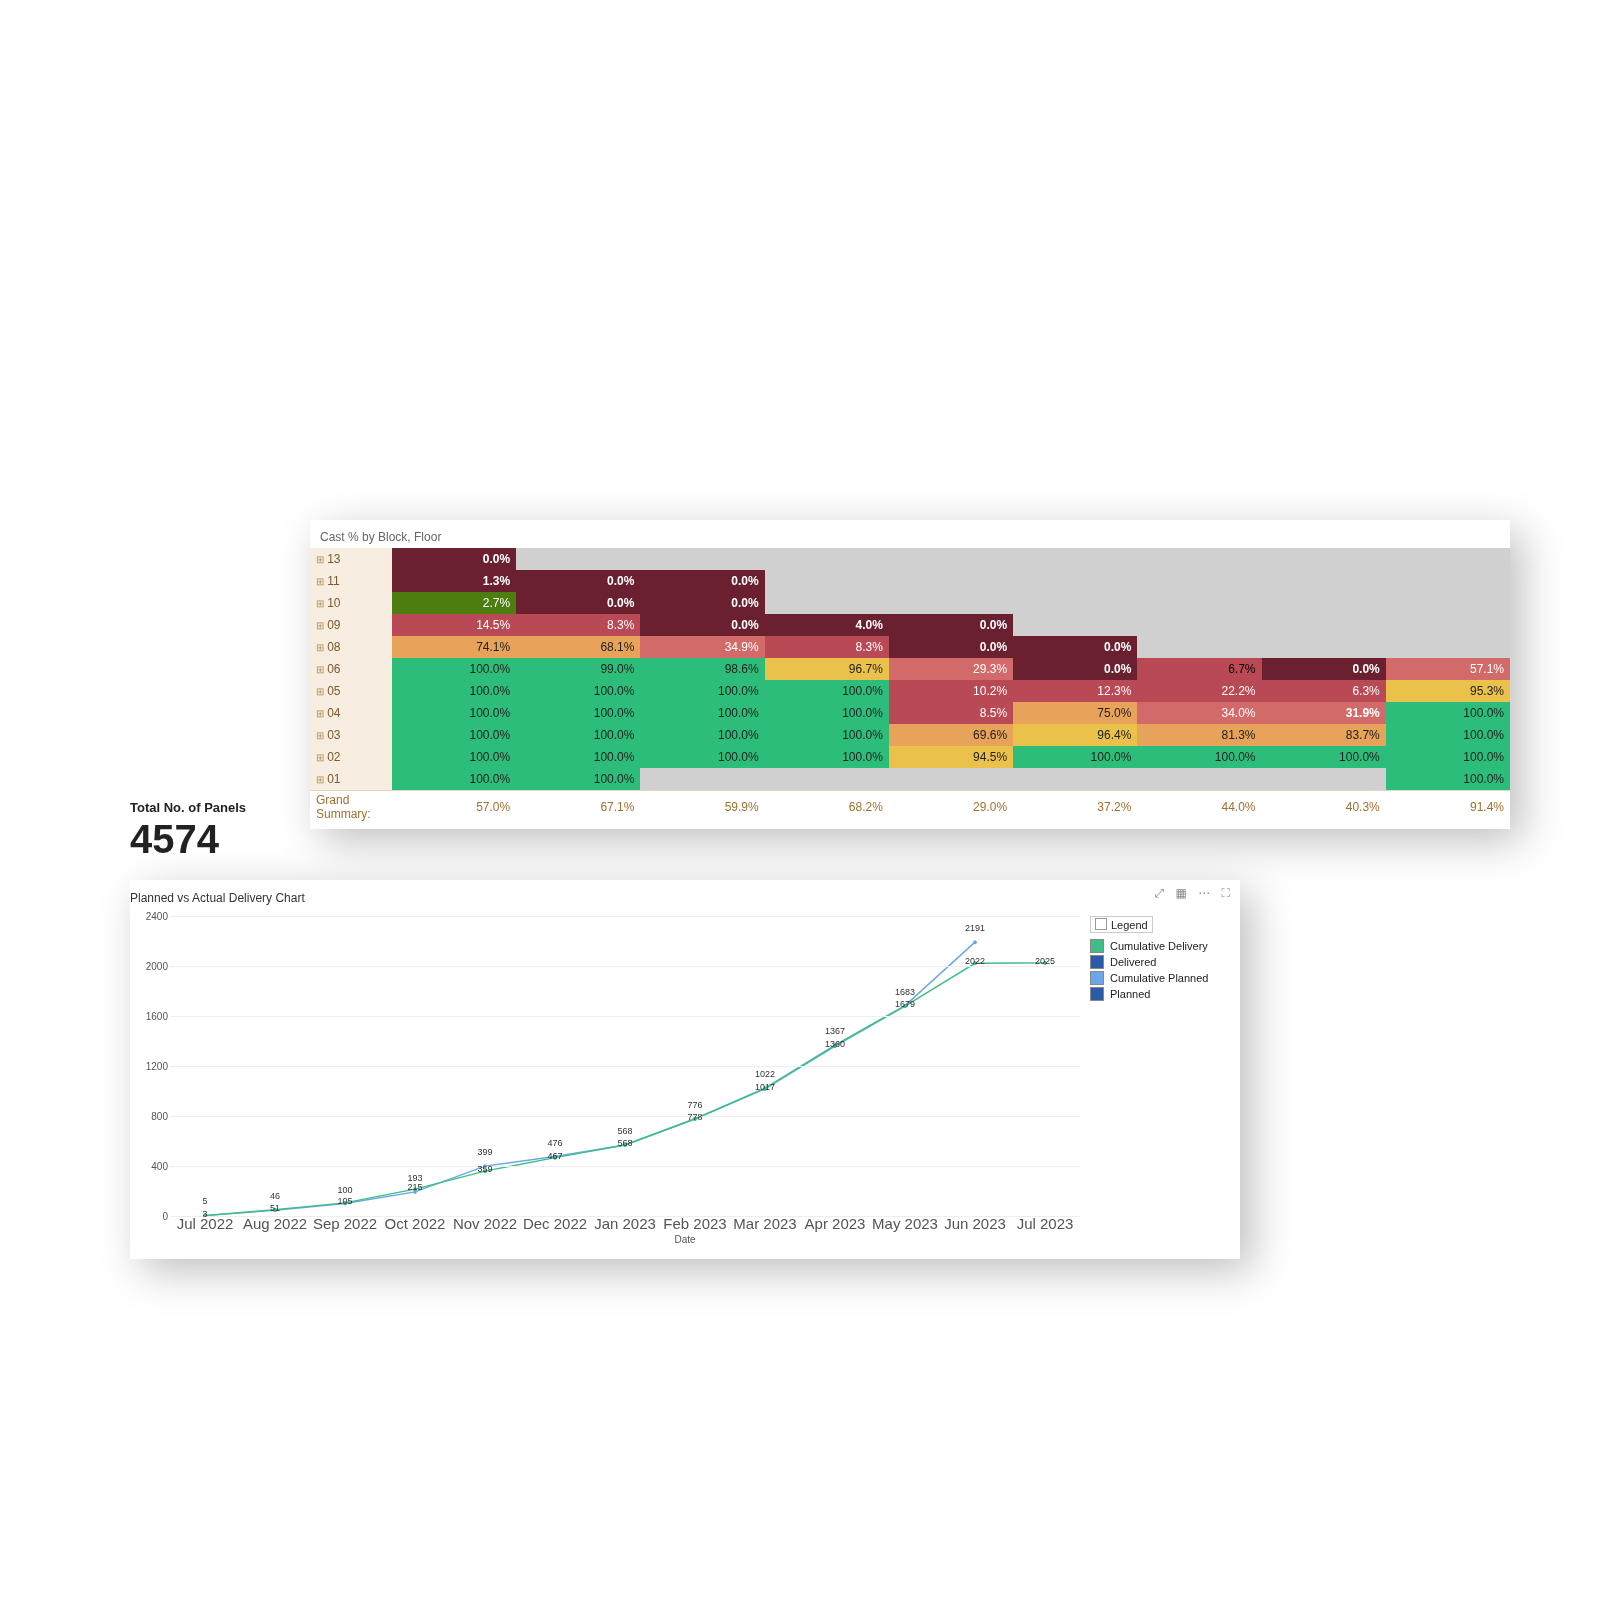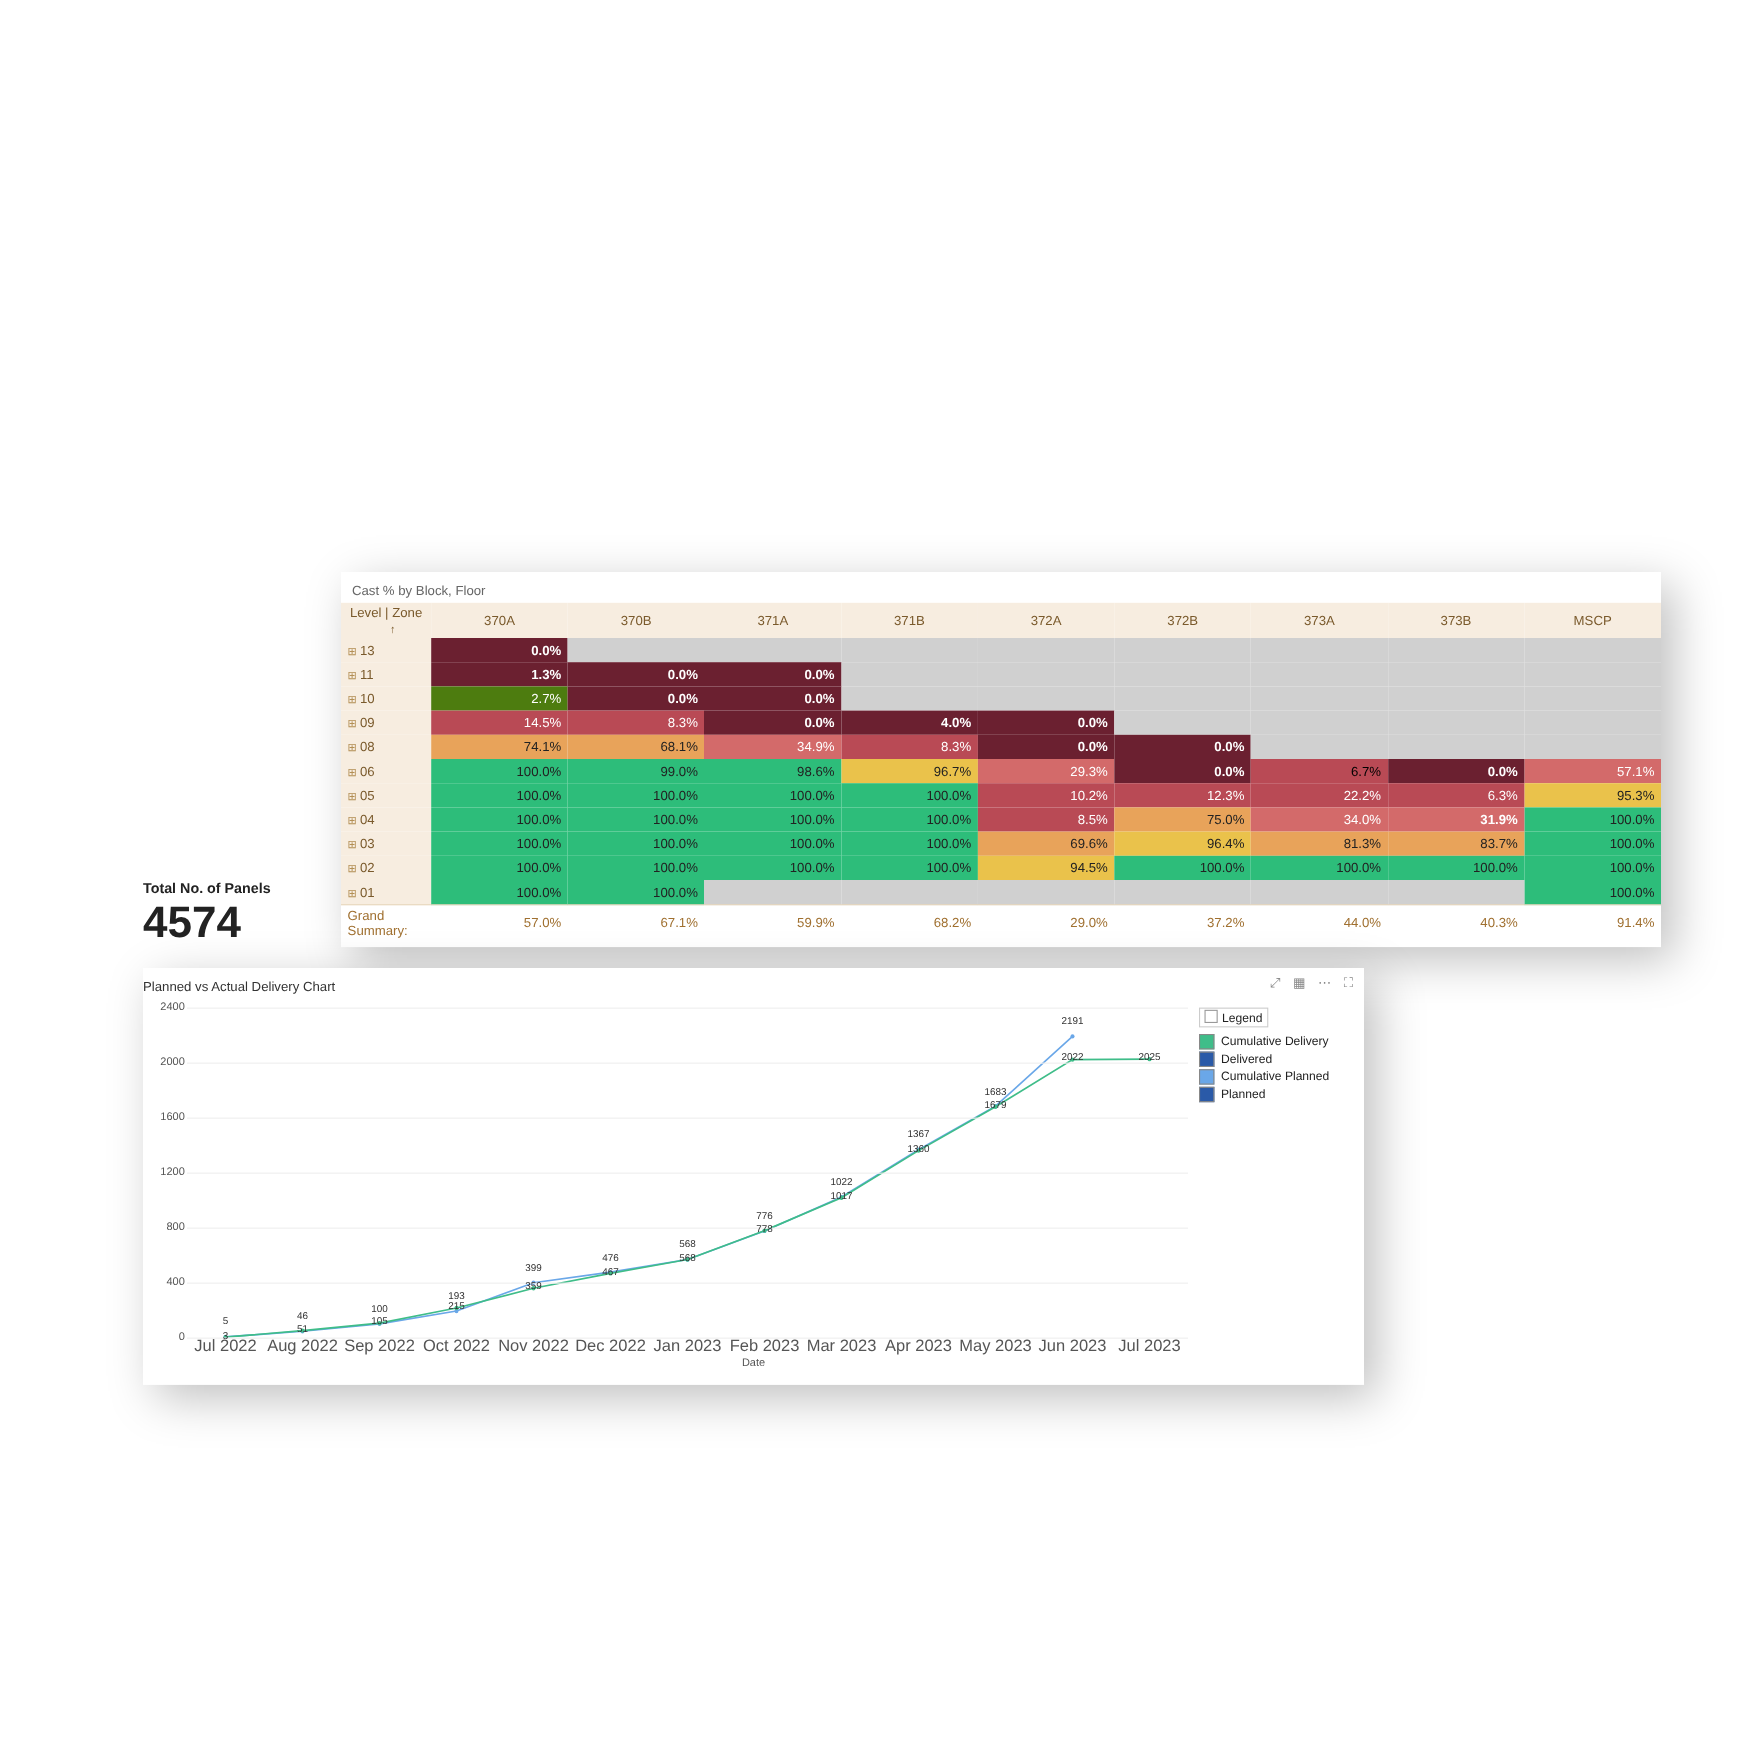--- a/index.html
+++ b/index.html
@@ -50,32 +50,20 @@
   .sw.p{background:#2a5aa8}
 </style>
 </head>
 <body>
 
 <div class="panel heat">
   <div class="heat-title">Cast % by Block, Floor</div>
   <table class="hm" id="hm">
       <tbody>
         <tr>
-          <th class="lvl">Level | Zone<span class="arrow">↑</span></th>
-          <th>370A</th>
-          <th>370B</th>
-          <th>371A</th>
-          <th>371B</th>
-          <th>372A</th>
-          <th>372B</th>
-          <th>373A</th>
-          <th>373B</th>
-          <th>MSCP</th>
-        </tr>
-        <tr>
           <td class="lvl">13</td>
           <td style="background:#6b2030;color:#fff;font-weight:700">0.0%</td>
           <td class="empty"></td>
           <td class="empty"></td>
           <td class="empty"></td>
           <td class="empty"></td>
           <td class="empty"></td>
           <td class="empty"></td>
           <td class="empty"></td>
           <td class="empty"></td>

